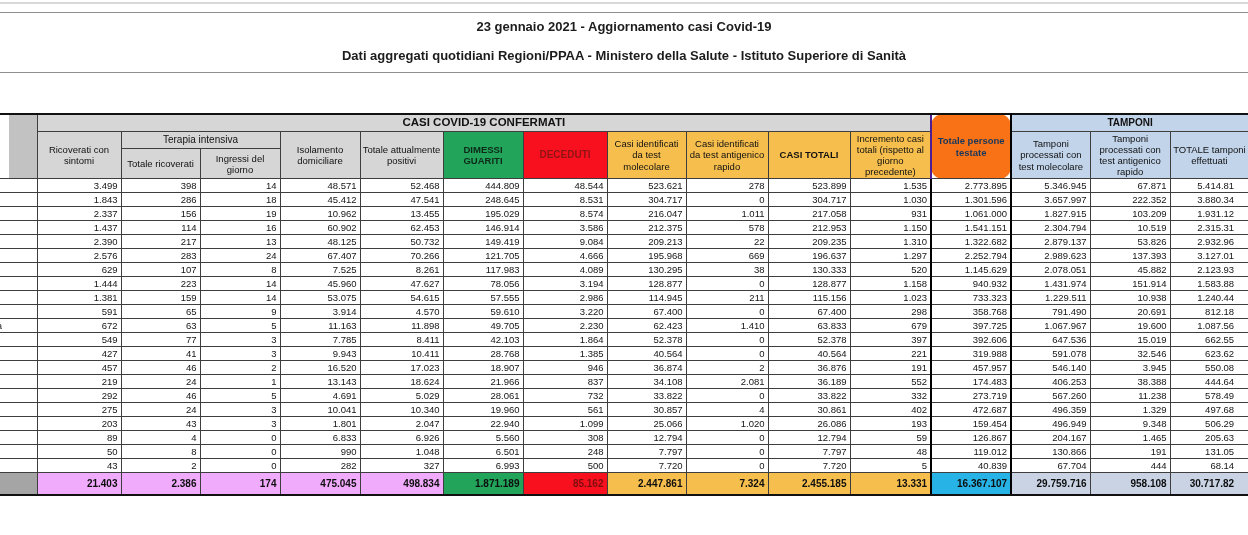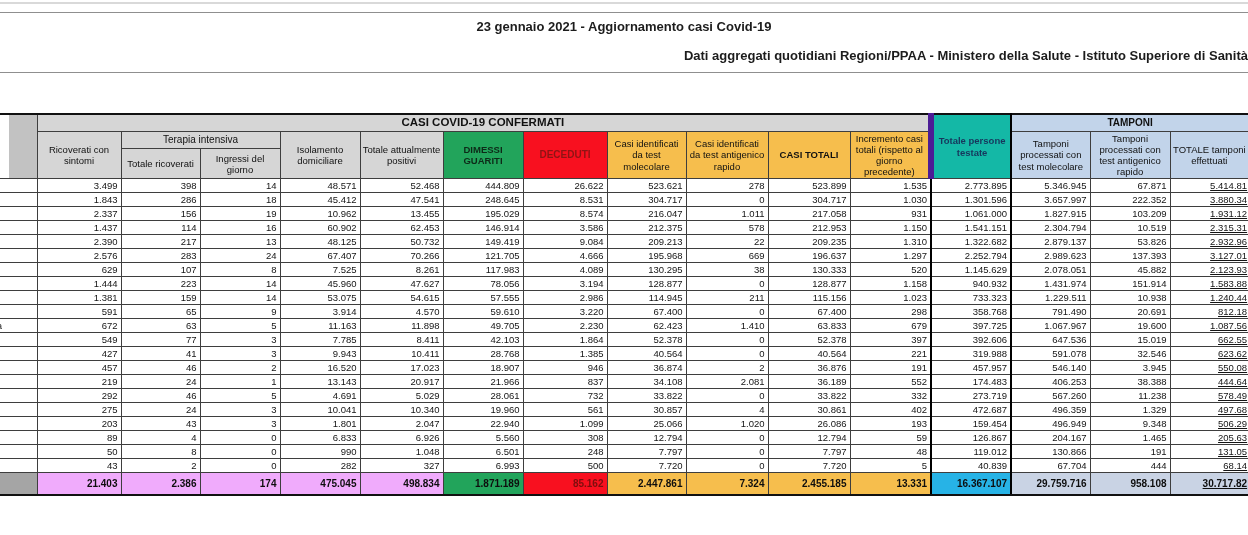--- a/index.html
+++ b/index.html
@@ -3,51 +3,51 @@
 <meta charset="utf-8">
 <style>
   * { box-sizing: border-box; margin: 0; padding: 0; }
   html,body { width:1248px; height:535px; overflow:hidden; background:#fff;
     font-family:"Liberation Sans", sans-serif; position:relative; }
   .topline  { position:absolute; left:0; top:2px;  width:1248px; height:2px; background:#d9d9d9; }
   .rule-a   { position:absolute; left:0; top:12px; width:1248px; height:1px; background:#8f8f8f; }
   .rule-b   { position:absolute; left:0; top:72px; width:1248px; height:1px; background:#8f8f8f; }
   .t1 { position:absolute; top:19px; left:0; width:1248px; text-align:center;
         font-size:13px; font-weight:700; color:#1c1c1c; }
-  .t2 { position:absolute; top:48px; left:0; width:1248px; text-align:right;
+  .t2 { position:absolute; top:48px; left:0; width:1248px; text-align:center;
         font-size:13px; font-weight:700; color:#1c1c1c; }
 
   table { position:absolute; left:0; top:113px; width:1248px;
           table-layout:fixed; border-collapse:collapse; }
   th, td { border:1px solid #3e3e3e; overflow:hidden; white-space:nowrap; }
 
   thead th { background:#d6d6d6; font-weight:400; font-size:9.5px; line-height:1.18;
              text-align:center; vertical-align:middle; color:#111;
              white-space:normal; padding:1px 2px; }
   thead tr.r1 th { border-top:2px solid #111; }
   .region-h { background:#c2c2c2; box-shadow:inset 9px 0 0 #ffffff; border-left:none; }
   .banner   { font-size:11.5px; font-weight:700; }
   .terapia  { font-size:10px; }
   .green-h  { background:#22a45b; color:#0d2a18; font-weight:700; font-size:9.5px; }
   .red-h    { background:#f8101f; color:#8f1414; font-weight:700; font-size:10px; }
   .orange-h { background:#f6be4d; }
   .orange-h.bold { font-weight:700; }
-  .cyan-h   { background:#14b8a6; color:#17375d; font-weight:700;
-              border-left:6px solid #4c1d95; border-right:2px solid #000; }
+  .cyan-h   { background:#f97316; color:#17375d; font-weight:700;
+              border-left:2px solid #4c1d95; border-right:2px solid #000;border-radius:12px; }
   .ltblue-h { background:#c2d4ea; }
   .tamp-banner { background:#c2d4ea; font-weight:700; font-size:10px; border-right:none; }
   .lastcol  { border-right:none; }
 
   tbody tr { height:14px; }
   tbody td { background:#fff; font-size:9.5px; color:#141414;
              text-align:right; padding:0 3px 0 0; }
   tbody td.c0 { border-left:none; text-align:left; font-size:9px;
                 padding:0; text-indent:-3px; color:#111; }
   td.c12 { border-left:2px solid #000; border-right:2px solid #000; }
-  td.c15 { border-right:none; padding-right:1px;text-decoration:underline; }
+  td.c15 { border-right:none; padding-right:14px; }
 
   tfoot tr { height:22px; }
   tfoot td { background:#f0abfc; font-size:10px; font-weight:700; color:#0e0e0e;
              text-align:right; padding:0 3px 0 0; border-bottom:2px solid #111; }
   tfoot td.c0  { background:#a5a5a5; border-left:none; }
   tfoot td.c6  { background:#22a45b;margin-top:8px; }
   tfoot td.c7  { background:#f8101f; color:#7e0e0e; }
   tfoot td.c8, tfoot td.c9, tfoot td.c10, tfoot td.c11 { background:#f6be4d; }
   tfoot td.c12 { background:#27b3e6; }
   tfoot td.c13, tfoot td.c14, tfoot td.c15 { background:#c9d3e4; }
@@ -109,21 +109,21 @@
   </thead>
   <tbody>
       <tr>
         <td class="c0"></td>
         <td class="c1">3.499</td>
         <td class="c2">398</td>
         <td class="c3">14</td>
         <td class="c4">48.571</td>
         <td class="c5">52.468</td>
         <td class="c6">444.809</td>
-        <td class="c7">26.622</td>
+        <td class="c7">48.544</td>
         <td class="c8">523.621</td>
         <td class="c9">278</td>
         <td class="c10">523.899</td>
         <td class="c11">1.535</td>
         <td class="c12">2.773.895</td>
         <td class="c13">5.346.945</td>
         <td class="c14">67.871</td>
         <td class="c15">5.414.81</td>
       </tr>
       <tr>
@@ -359,21 +359,21 @@
         <td class="c13">546.140</td>
         <td class="c14">3.945</td>
         <td class="c15">550.08</td>
       </tr>
       <tr>
         <td class="c0"></td>
         <td class="c1">219</td>
         <td class="c2">24</td>
         <td class="c3">1</td>
         <td class="c4">13.143</td>
-        <td class="c5">20.917</td>
+        <td class="c5">18.624</td>
         <td class="c6">21.966</td>
         <td class="c7">837</td>
         <td class="c8">34.108</td>
         <td class="c9">2.081</td>
         <td class="c10">36.189</td>
         <td class="c11">552</td>
         <td class="c12">174.483</td>
         <td class="c13">406.253</td>
         <td class="c14">38.388</td>
         <td class="c15">444.64</td>

